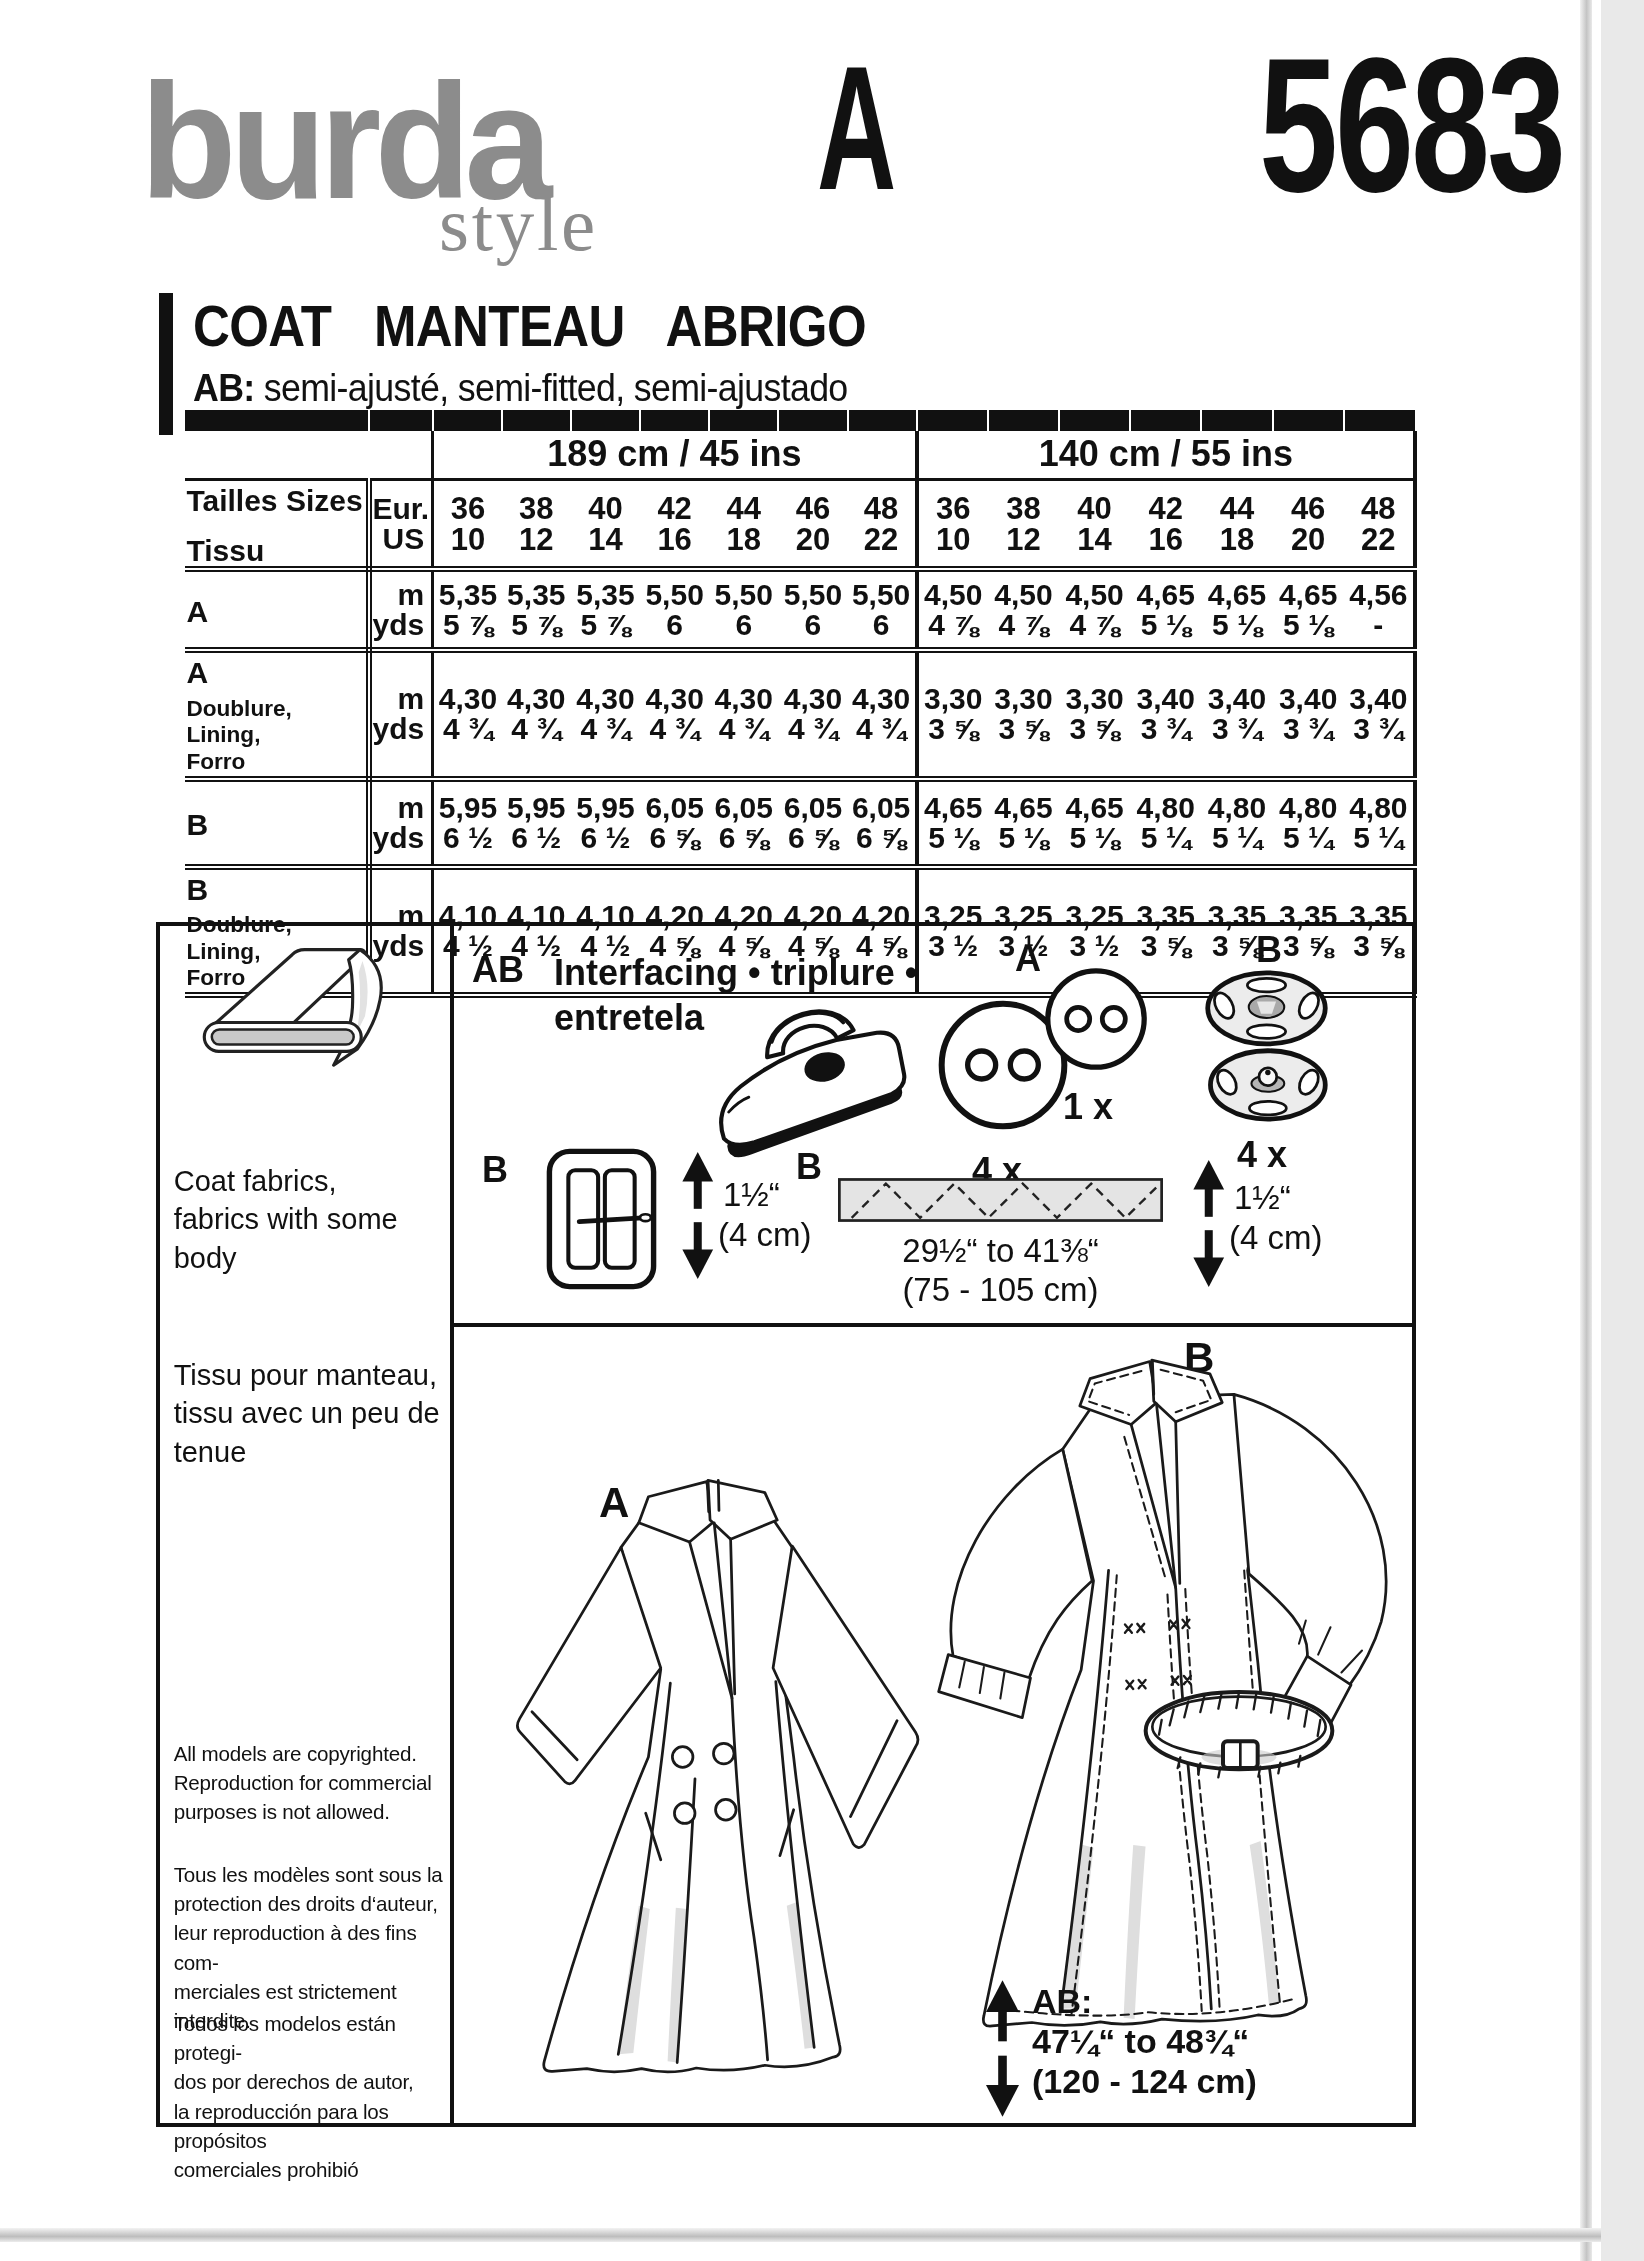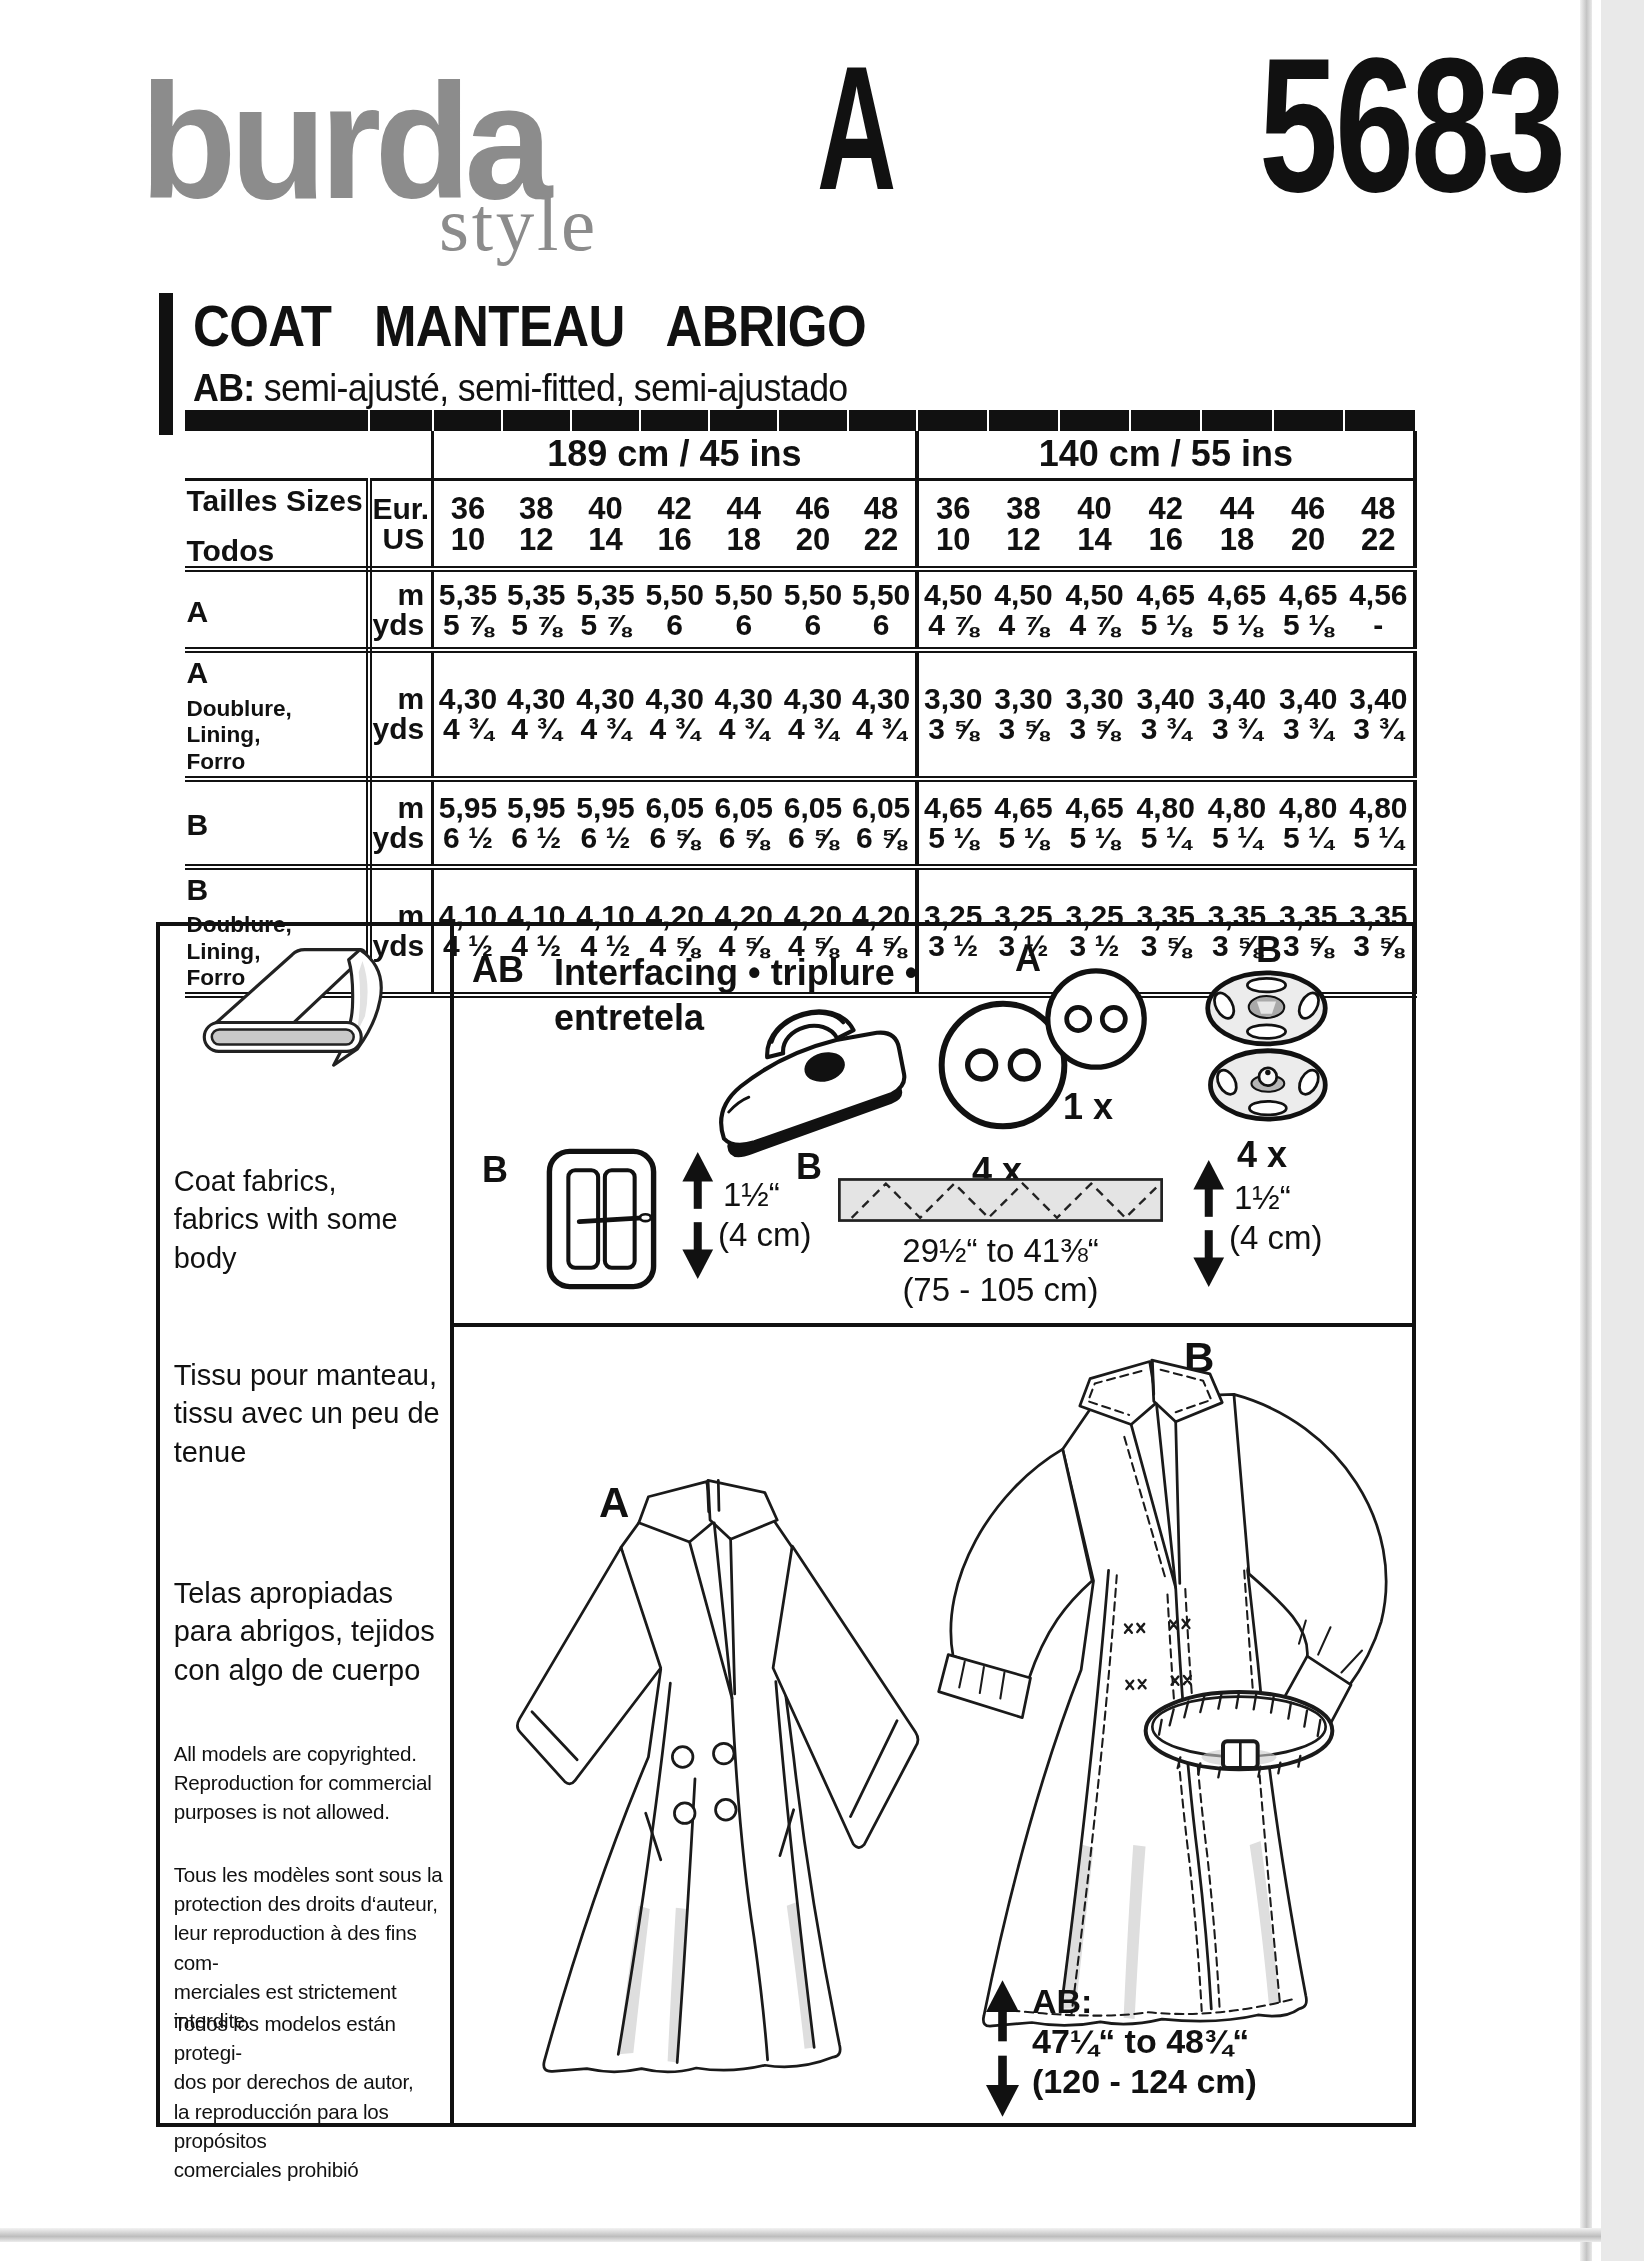--- a/index.html
+++ b/index.html
@@ -113,21 +113,21 @@
             <td class="bb"></td>
           </tr>
         <tr class="wrow hr-solid">
           <td colspan="2" class="v-unit-r"></td>
           <td colspan="7" class="v-group-r">189 cm / 45 ins</td>
           <td colspan="7" class="v-last-r">140 cm / 55 ins</td>
         </tr>
         <tr class="srow hr-heavy" id="sizes-row">
           <td class="labcell v-label-r">
             <div class="lab">Tailles Sizes</div>
-            <div class="lab" style="padding-top:18px">Todos</div>
+            <div class="lab" style="padding-top:18px">Tissu</div>
           </td>
           <td class="unitcell v-unit-r">
             <div class="cell-2line">
               <div>Eur.</div>
               <div>US</div>
             </div>
           </td>
         <td>
               <div class="cell-2line sizecellwrap">
                 <div>36</div>
@@ -612,23 +612,20 @@
           <rect x="10" y="128" width="250" height="46" rx="23"></rect>
           <rect x="22" y="139" width="226" height="24" rx="12" fill="#c9c9c9" stroke-width="4"></rect>
         </g>
       </svg>
       <div class="advice" style="top:236px">Coat fabrics,
 fabrics with some
 body</div>
       <div class="advice" style="top:430px">Tissu pour manteau,
 tissu avec un peu de
 tenue</div>
-      <div class="advice" style="top:648px">Telas apropiadas
-para abrigos, tejidos
-con algo de cuerpo</div>
       <div class="copyright" style="top:813px">All models are copyrighted.
 Reproduction for commercial
 purposes is not allowed.</div>
       <div class="copyright" style="top:934px">Tous les modèles sont sous la
 protection des droits d‘auteur,
 leur reproduction à des fins com-
 merciales est strictement interdite.</div>
       <div class="copyright" style="top:1083px">Todos los modelos están protegi-
 dos por derechos de autor,
 la reproducción para los propósitos

